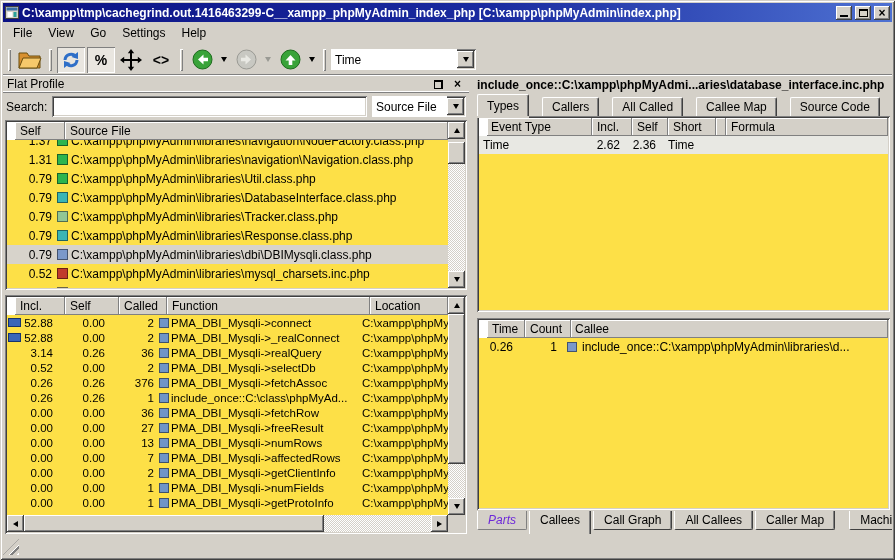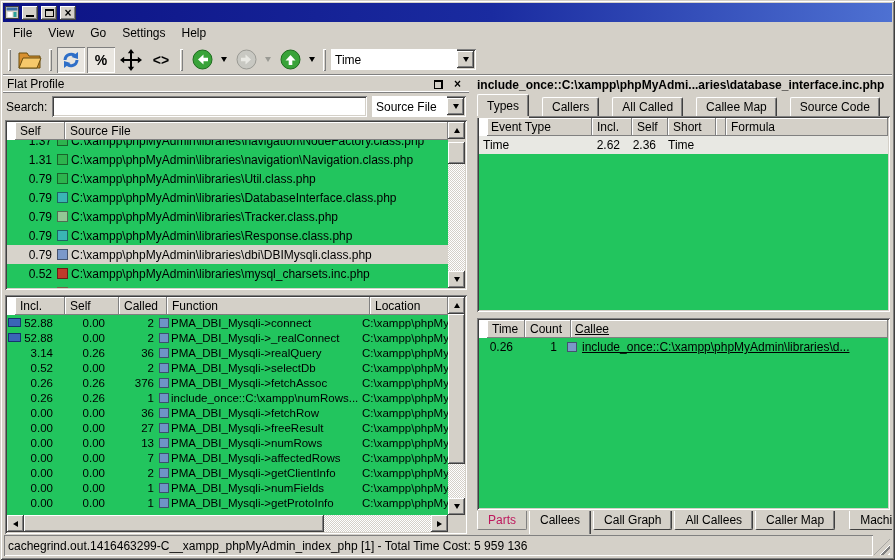--- a/index.html
+++ b/index.html
@@ -59,21 +59,21 @@
 
   .searchrow { height:27px; display:flex; align-items:center; padding:2px 3px; gap:5px; }
   .searchrow input { flex:1; height:21px; border:none; outline:none; background:#fff; font:12px "Liberation Sans",sans-serif; padding:0 4px;
      box-shadow: inset 1px 1px #808080, inset -1px -1px #fff, inset 2px 2px #404040, inset -2px -2px #d4d0c8; }
   .grp-combo { width:94px; flex:none; }
 
   
   .filetable { height:170px; margin:0 2px; display:flex; padding:2px; }
   .ft-col { flex:1; display:flex; flex-direction:column; overflow:hidden; background:#fff; }
   .thead { display:flex; height:18px; flex:none;margin-left:8px; }
-  .rows { flex:1; overflow:hidden; background:#22c55e; }
+  .rows { flex:1; overflow:hidden; background:#fde047; }
   .frow { display:flex; height:19px; align-items:center; white-space:nowrap; }
   .frow.first { margin-top:-9px; }
   .frow.sel { background:#d7d3cb; }
   .c-self { width:50px; text-align:right; padding-right:5px; flex:none; }
   .sq { width:11px; height:11px; border:1px solid rgba(0,0,0,.45); margin-right:3px; flex:none; }
   .fpath { overflow:hidden; white-space:nowrap; }
 
   .vscroll { width:17px; flex:none; display:flex; flex-direction:column; background:#d4d0c8; }
   .sbtn { width:17px; height:17px; display:flex; align-items:center; justify-content:center; flex:none; }
   .thumb { background:#d4d0c8; box-shadow: inset -1px -1px #404040, inset 1px 1px #fff, inset -2px -2px #808080; flex:none; }
@@ -108,26 +108,26 @@
   .trow { display:flex; height:18px; align-items:center; white-space:nowrap; }
   .trow.hl { background:#e8e8e3; }
   .tc-event { width:105px; flex:none; padding-left:4px; }
   .tc-incl { width:40px; flex:none; text-align:right; padding-right:4px; }
   .tc-self { width:36px; flex:none; text-align:right; padding-right:4px; }
   .tc-short { width:48px; flex:none; padding-left:8px; }
   .tc-gap { width:8px; flex:none; }
   .tc-formula { flex:1; padding-left:5px; }
   .cc-time { width:38px; flex:none; text-align:right; padding-right:4px; }
   .cc-count { width:46px; flex:none; text-align:right; padding-right:6px; }
-  .cc-callee { flex:1; display:flex; align-items:center; overflow:hidden; padding-left:4px;text-decoration:underline; }
+  .cc-callee { flex:1; display:flex; align-items:center; overflow:hidden; padding-left:4px; }
 
   .btabrow { height:24px; display:flex; align-items:flex-start; padding:1px 2px 0; overflow:hidden; }
   .btab { height:19px; padding:2px 10px 0; margin-right:2px; background:#d4d0c8; border:1px solid #404040; border-top:none; border-left-color:#fff; border-bottom-color:#404040; border-radius:0 0 2px 2px; box-shadow:inset -1px 0 #808080; white-space:nowrap; flex:none; }
   .btab.active { height:37px; font-weight:normal; position:relative; z-index:2; }
-  .btab.disabled { color:#be185d; border-color:#d4d0c8 #808080 #808080 #fff; box-shadow:none; }
+  .btab.disabled { color:#6d28d9; border-color:#d4d0c8 #808080 #808080 #fff; box-shadow:none;font-style:italic; }
   .btab.clipped { overflow:hidden; max-width:58px;margin-left:12px; }
 
   
   .statusbar { height:23px; margin-top:0; display:flex; align-items:stretch; }
   .statusfield { flex:1; margin:1px; display:flex; align-items:center; padding:0 4px; box-shadow: inset 1px 1px #808080, inset -1px -1px #fff; white-space:nowrap; overflow:hidden; }
   .grip { width:16px; height:16px; align-self:flex-end; flex:none;
     background: repeating-linear-gradient(135deg, transparent 0 3px, #fff 3px 4px, #808080 4px 6px);
     clip-path: polygon(100% 0, 100% 100%, 0 100%); margin:0 2px 2px 0; }
 </style>
 </head>
@@ -137,20 +137,21 @@
 
   <div class="titlebar">
     <span style="display:flex;">
       <svg width="14" height="13" viewBox="0 0 14 13">
           <rect x="0.5" y="0.5" width="13" height="12" fill="#d4d0c8" stroke="#404040"></rect>
           <rect x="1.5" y="1.5" width="11" height="3" fill="#3a6ea5"></rect>
           <rect x="2.5" y="6" width="5" height="5" fill="#fff"></rect>
           <rect x="8.5" y="6" width="3" height="5" fill="#2aa198"></rect>
         </svg>
     </span>
+    <span class="ttl">C:\xampp\tmp\cachegrind.out.1416463299-C__xampp_phpMyAdmin_index_php [C:\xampp\phpMyAdmin\index.php]</span>
     <span class="winbtn bvl-out">
         <span class="glyph-min"></span>
       </span>
     <span class="winbtn bvl-out">
         <span class="glyph-max"></span>
       </span>
     <span class="winbtn bvl-out">
         <span class="glyph-x">×</span>
       </span>
   </div>
@@ -399,21 +400,21 @@
                   <span class="c-loc">C:\xampp\phpMy...</span>
                 </div>
               <div class="fnrow">
                   <span class="c-incl">
                     <span>0.26</span>
                   </span>
                   <span class="c-self2">0.26</span>
                   <span class="c-called">1</span>
                   <span class="c-func">
                     <span class="sq2" style="background-color: rgb(111, 148, 198);"></span>
-                    <span>include_once::C:\xampp\numRows...</span>
+                    <span>include_once::C:\class\phpMyAd...</span>
                   </span>
                   <span class="c-loc">C:\xampp\phpMy...</span>
                 </div>
               <div class="fnrow">
                   <span class="c-incl">
                     <span>0.00</span>
                   </span>
                   <span class="c-self2">0.00</span>
                   <span class="c-called">36</span>
                   <span class="c-func">
@@ -583,17 +584,16 @@
         <span class="btab">Call Graph</span>
         <span class="btab">All Callees</span>
         <span class="btab">Caller Map</span>
         <span class="btab clipped">Machine</span>
 
       </div>
     </div>
   </div>
 
   <div class="statusbar">
-    <span class="statusfield">cachegrind.out.1416463299-C__xampp_phpMyAdmin_index_php [1] - Total Time Cost: 5 959 136</span>
     <span class="grip"></span>
   </div>
 
 </div>
 
 </body></html>

